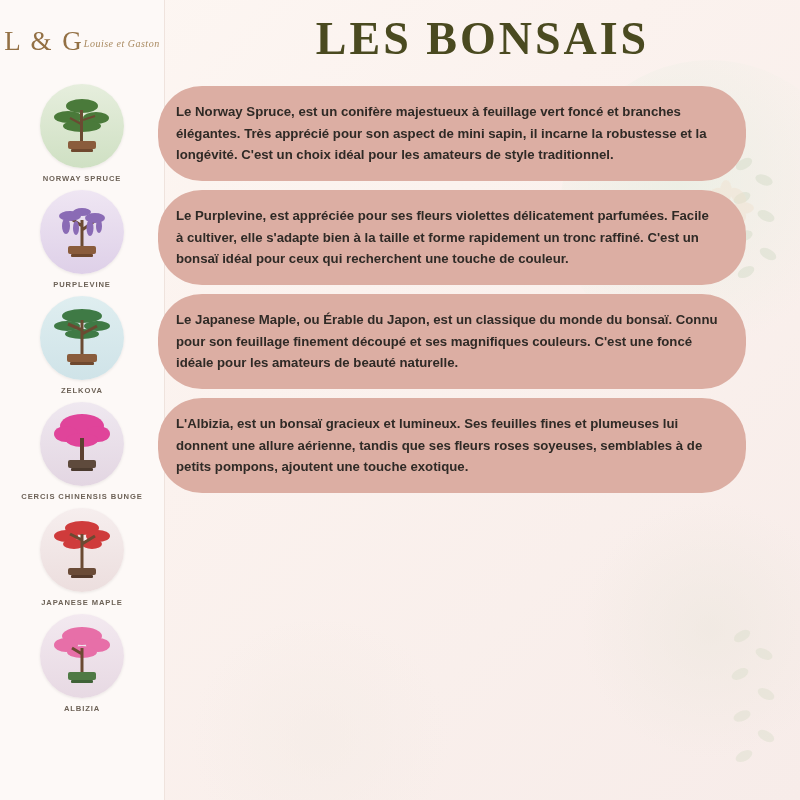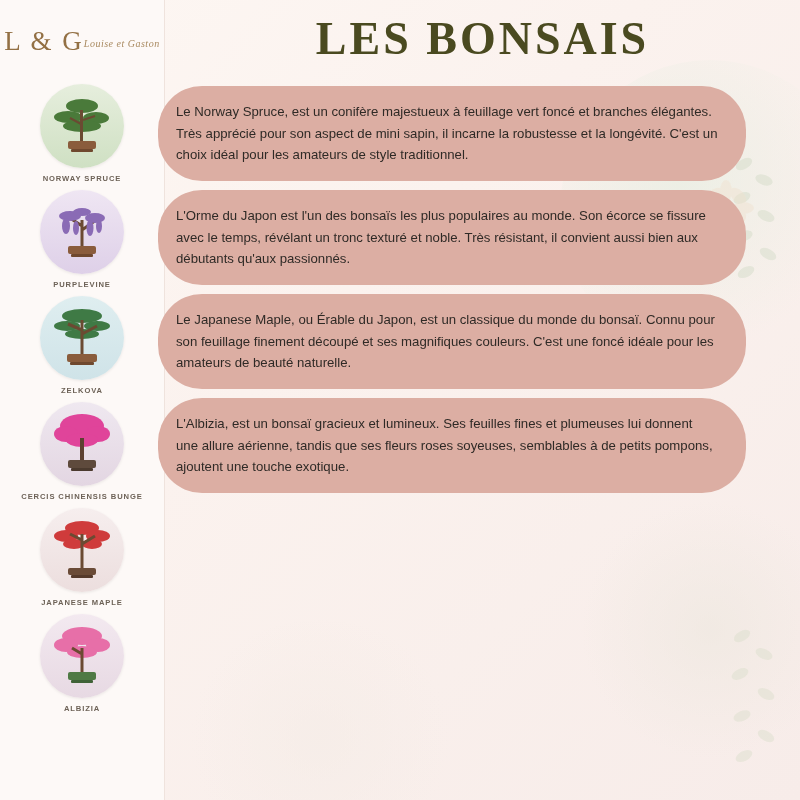--- a/index.html
+++ b/index.html
@@ -134,20 +134,21 @@
     min-height: 95px;
     display: flex;
     align-items: center;
   }
   .card p {
     margin: 0;
     color: #2f2a26;
     font-size: 13.2px;
     line-height: 1.62;
     text-align: left;
+    font-weight: bold;
   }
 </style>
 </head>
 <body>
 
 <div class="page">
 
   <div class="bg-deco blob1"></div>
   <div class="bg-deco blob2"></div>
   <div class="bg-deco blob3"></div>
@@ -352,24 +353,24 @@
   </div>
 
   <div class="header-title">LES BONSAIS</div>
 
   <div class="cards">
 
     <div class="card">
       <p>Le Norway Spruce, est un conifère majestueux à feuillage vert foncé et branches élégantes. Très apprécié pour son aspect de mini sapin, il incarne la robustesse et la longévité. C'est un choix idéal pour les amateurs de style traditionnel.</p>
     </div>
 
-
     <div class="card">
-      <p>L'Orme du Japon est l'un des bonsaïs les plus populaires au monde. Son écorce se fissure avec le temps, révélant un tronc texturé et noble. Très résistant, il convient aussi bien aux débutants qu'aux passionnés.</p>
-    </div>
+      <p>Le Purplevine, est appréciée pour ses fleurs violettes délicatement parfumées. Facile à cultiver, elle s'adapte bien à la taille et forme rapidement un tronc raffiné. C'est un bonsaï idéal pour ceux qui recherchent une touche de couleur.</p>
+    </div>
+
 
 
     <div class="card">
       <p>Le Japanese Maple, ou Érable du Japon, est un classique du monde du bonsaï. Connu pour son feuillage finement découpé et ses magnifiques couleurs. C'est une foncé idéale pour les amateurs de beauté naturelle.</p>
     </div>
 
     <div class="card">
       <p>L'Albizia, est un bonsaï gracieux et lumineux. Ses feuilles fines et plumeuses lui donnent une allure aérienne, tandis que ses fleurs roses soyeuses, semblables à de petits pompons, ajoutent une touche exotique.</p>
     </div>
 

